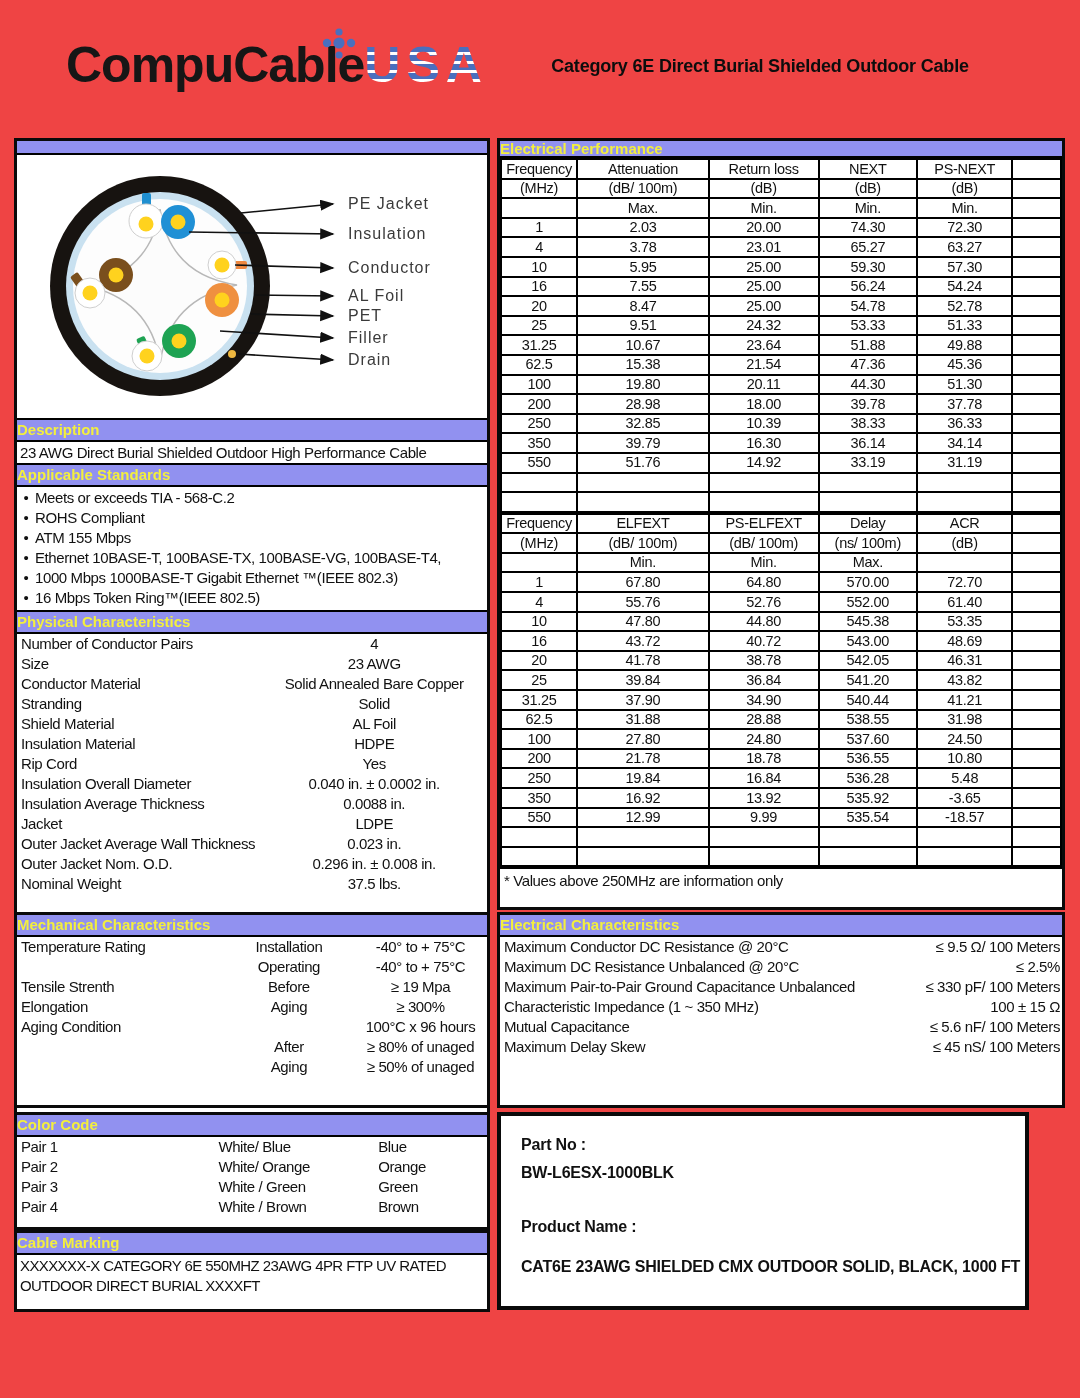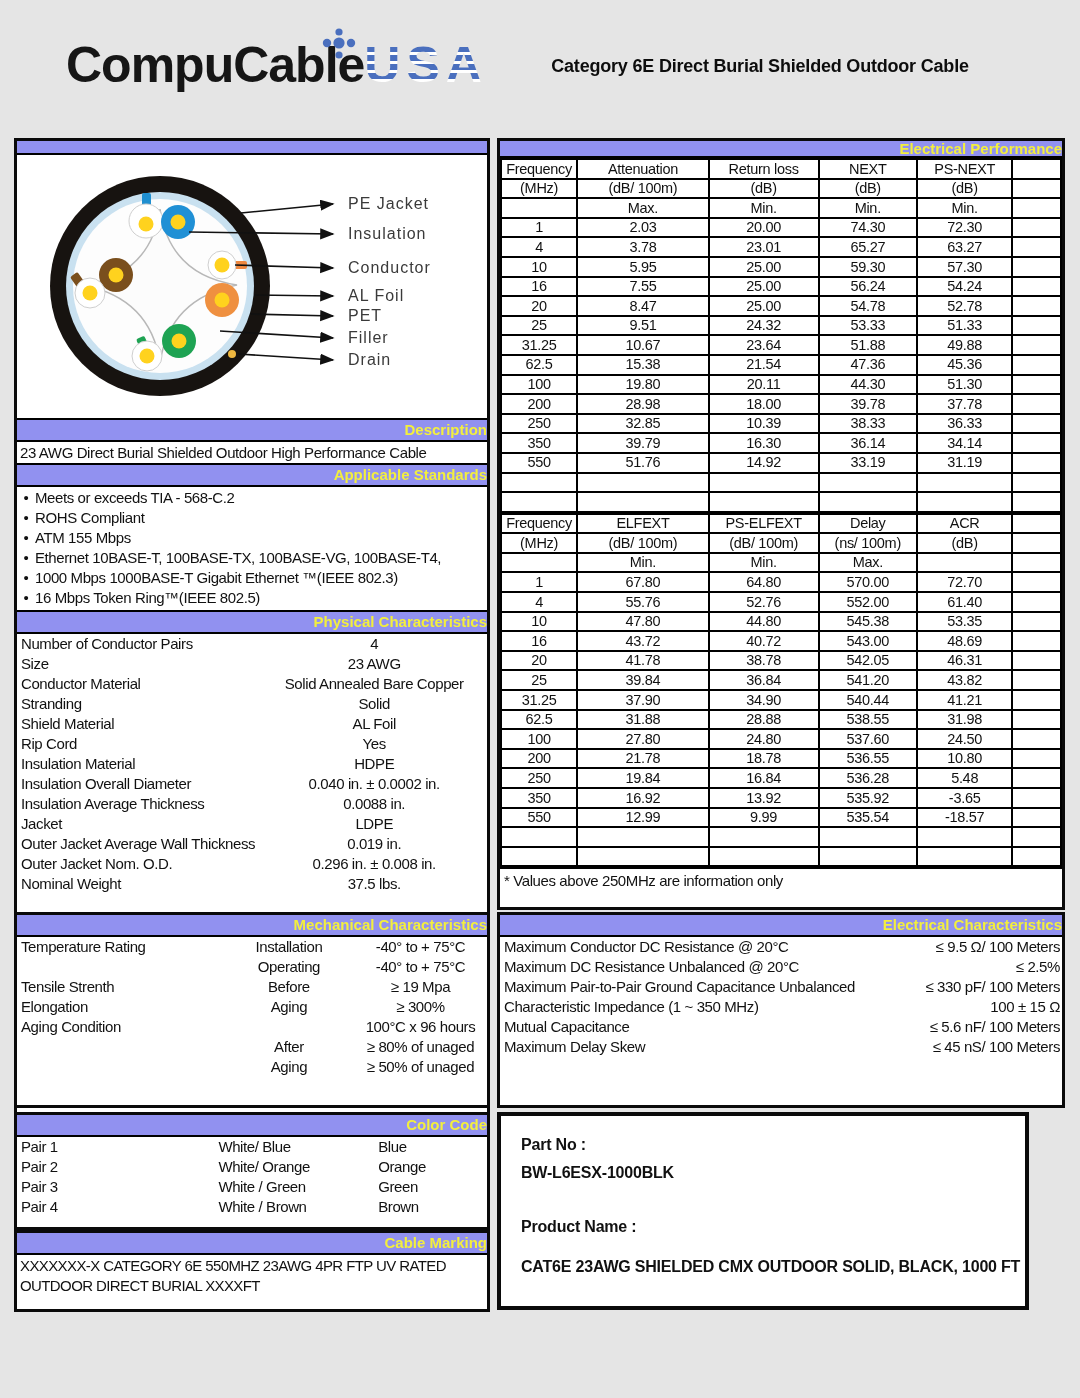--- a/index.html
+++ b/index.html
@@ -1,33 +1,33 @@
 <!DOCTYPE html>
 <html><head>
 <meta charset="utf-8">
 <style>
   html,body{margin:0;padding:0;background:#fff;}
-  #page{position:relative;width:1080px;height:1398px;background:#e5e5e5;
+  #page{position:relative;width:1080px;height:1398px;background:#ef4444;
         font-family:"Liberation Sans", sans-serif;color:#111;overflow:hidden;}
 
   
   .logo{position:absolute;left:66px;top:36px;white-space:nowrap;}
   .logo .black{font-size:50px;font-weight:bold;letter-spacing:-1px;color:#161616;}
   .logo .blue{font-size:50px;font-weight:bold;letter-spacing:6px;color:#4a6fbe;}
   @supports (-webkit-background-clip: text){
     .logo .blue{background:repeating-linear-gradient(180deg,#4a6fbe 0 6px,#ffffff 6px 9px);
                 -webkit-background-clip:text;background-clip:text;color:transparent;}
   }
   .logo-dots{position:absolute;left:250px;top:-14px;}
   .doc-title{position:absolute;left:460px;top:56px;width:600px;text-align:center;
              font-size:18px;font-weight:bold;color:#0d0d0d;letter-spacing:-0.2px;}
 
   
   .box{position:absolute;border:3px solid #0a0a0a;background:#fff;box-sizing:border-box;overflow:hidden;}
-  .sec-hdr{background:#9191f0;color:#f3ef3d;font-weight:bold;text-align:right;
+  .sec-hdr{background:#9191f0;color:#f3ef3d;font-weight:bold;text-align:left;
            font-size:15px;line-height:17px;padding:1px 0 2px 0;
            border-top:2px solid #000;border-bottom:2px solid #000;}
   .sec-hdr:first-child{border-top:none;}
   .bar-empty{background:#9191f0;height:12px;border-bottom:2px solid #000;}
 
   
   #box-overview{left:14px;top:138px;width:476px;height:980px;}
   .diagram-wrap{position:relative;width:470px;height:263px;}
   .diagram-label{position:absolute;left:331px;font-size:16px;color:#3a3a3a;letter-spacing:1px;white-space:nowrap;}
   .desc-row{font-size:15px;letter-spacing:-0.4px;line-height:21px;padding-left:3px;white-space:nowrap;}
@@ -214,47 +214,47 @@
           <span class="kv-label">Stranding</span>
           <span class="kv-value">Solid</span>
         </div>
 
         <div class="kv-row">
           <span class="kv-label">Shield Material</span>
           <span class="kv-value">AL Foil</span>
         </div>
 
         <div class="kv-row">
+          <span class="kv-label">Insulation Material</span>
+          <span class="kv-value">HDPE</span>
+        </div>
+
+        <div class="kv-row">
           <span class="kv-label">Rip Cord</span>
           <span class="kv-value">Yes</span>
         </div>
 
         <div class="kv-row">
-          <span class="kv-label">Insulation Material</span>
-          <span class="kv-value">HDPE</span>
-        </div>
-
-        <div class="kv-row">
           <span class="kv-label">Insulation Overall Diameter</span>
           <span class="kv-value">0.040 in. ± 0.0002 in.</span>
         </div>
 
         <div class="kv-row">
           <span class="kv-label">Insulation Average Thickness</span>
           <span class="kv-value">0.0088 in.</span>
         </div>
 
         <div class="kv-row">
           <span class="kv-label">Jacket</span>
           <span class="kv-value">LDPE</span>
         </div>
 
         <div class="kv-row">
           <span class="kv-label">Outer Jacket Average Wall Thickness</span>
-          <span class="kv-value">0.019 in.</span>
+          <span class="kv-value">0.023 in.</span>
         </div>
 
         <div class="kv-row">
           <span class="kv-label">Outer Jacket Nom. O.D.</span>
           <span class="kv-value">0.296 in. ± 0.008 in.</span>
         </div>
 
         <div class="kv-row">
           <span class="kv-label">Nominal Weight</span>
           <span class="kv-value">37.5 lbs.</span>

